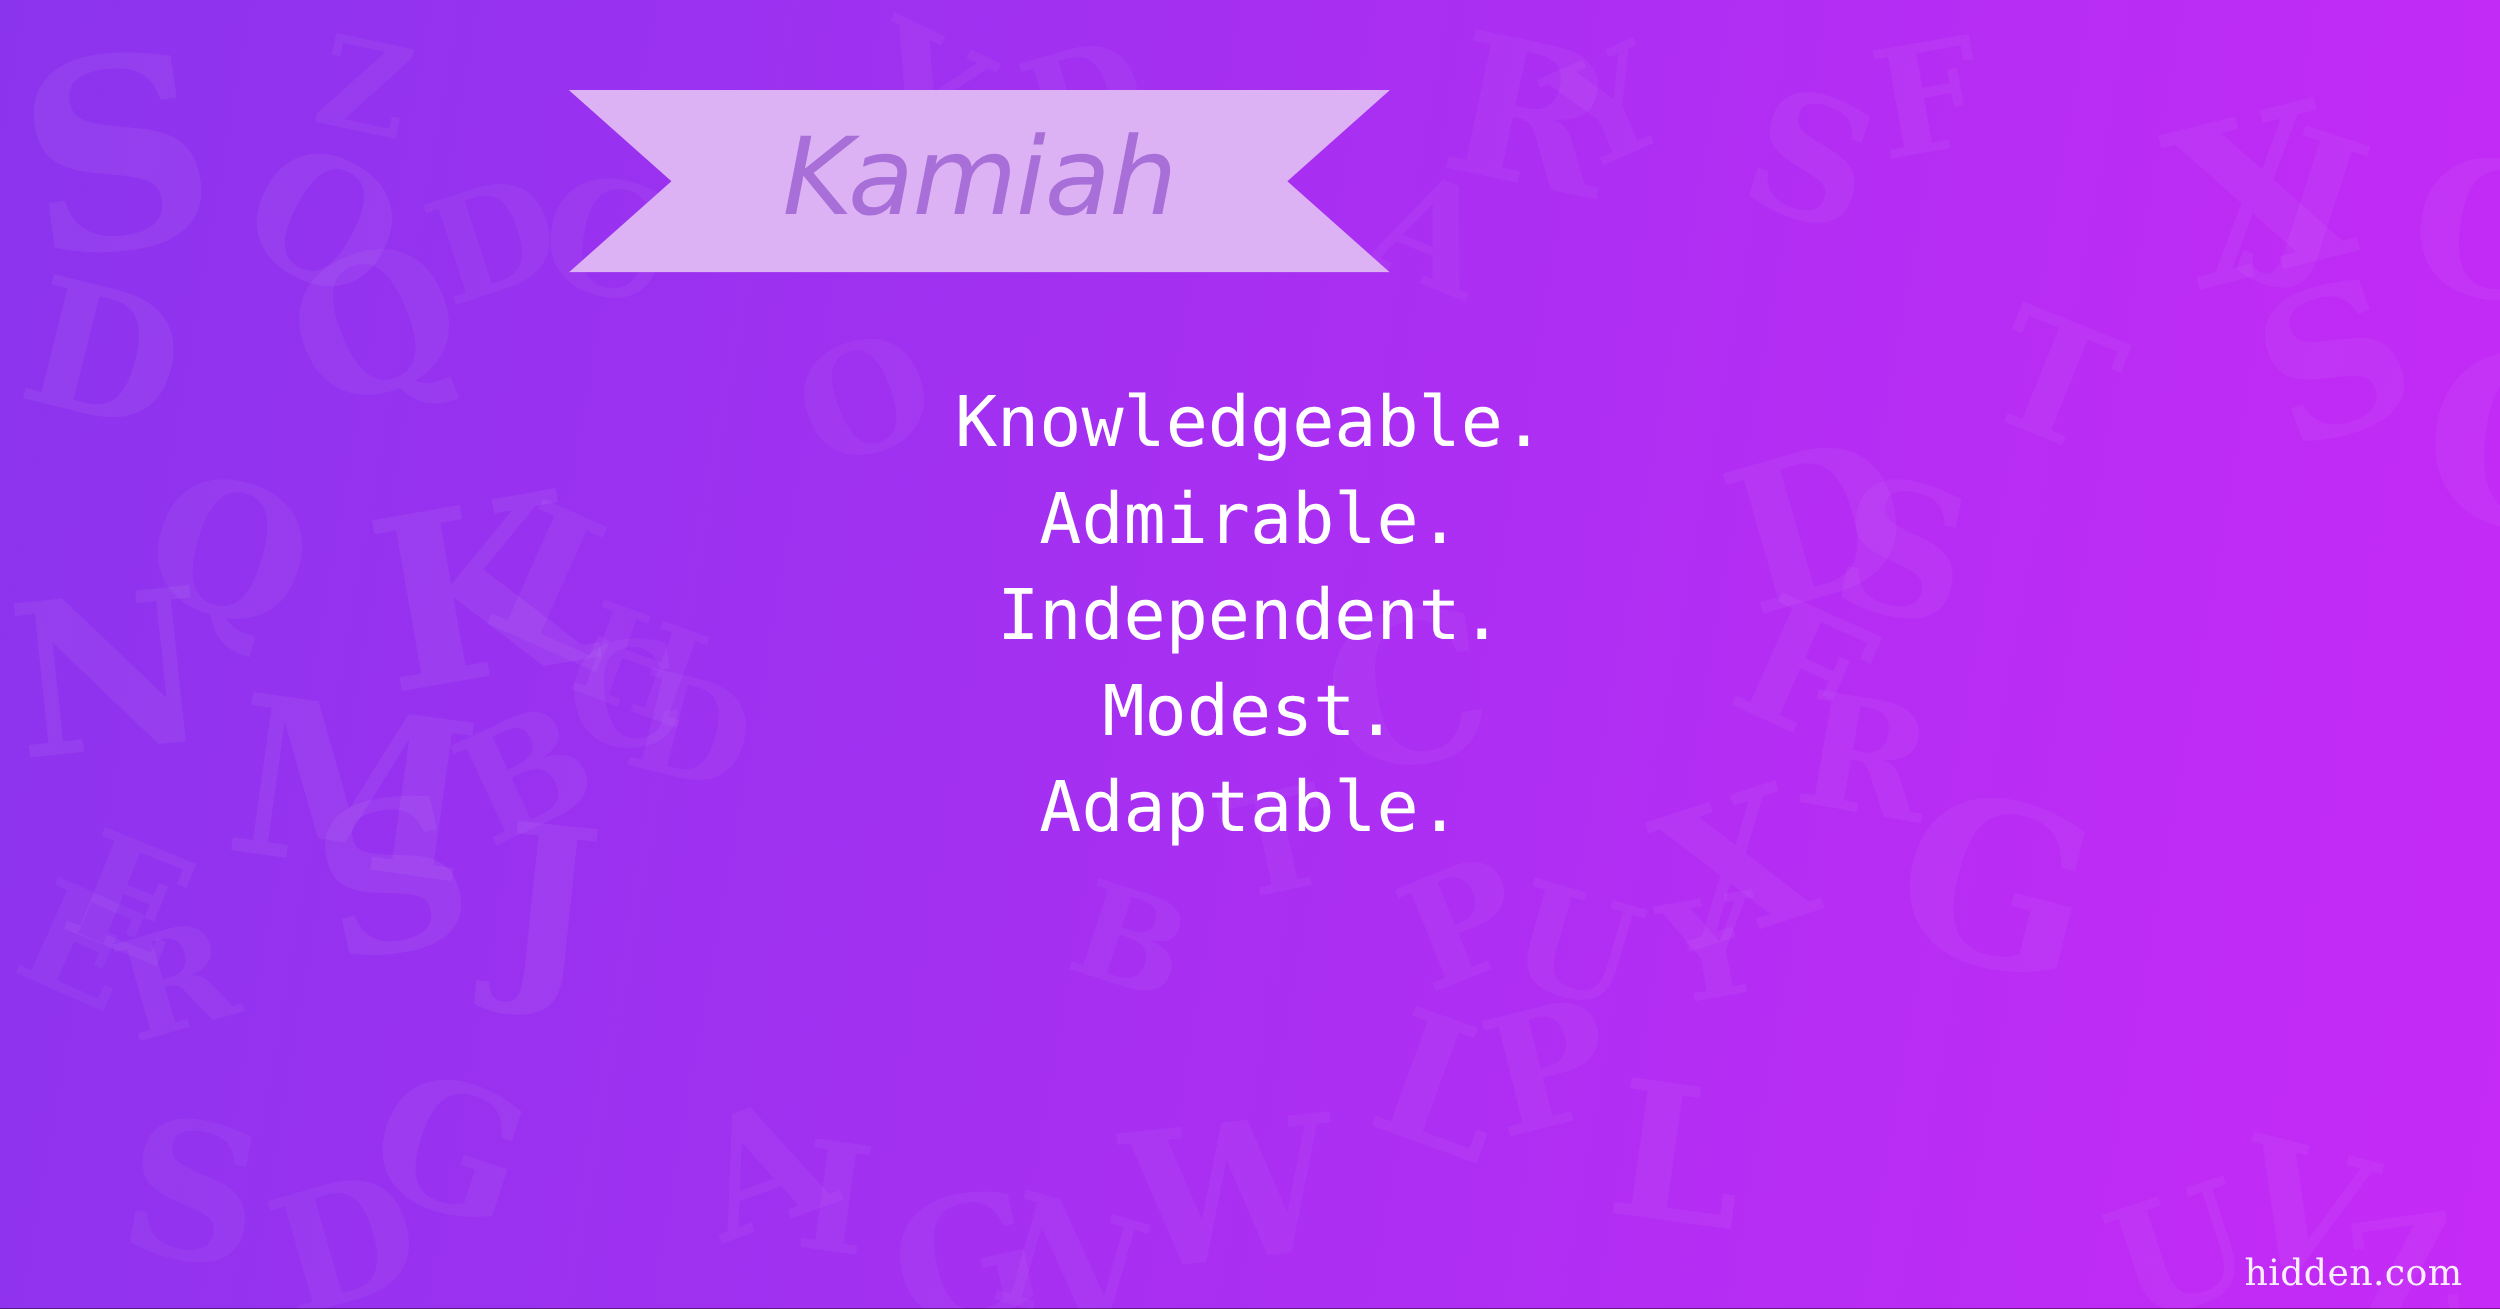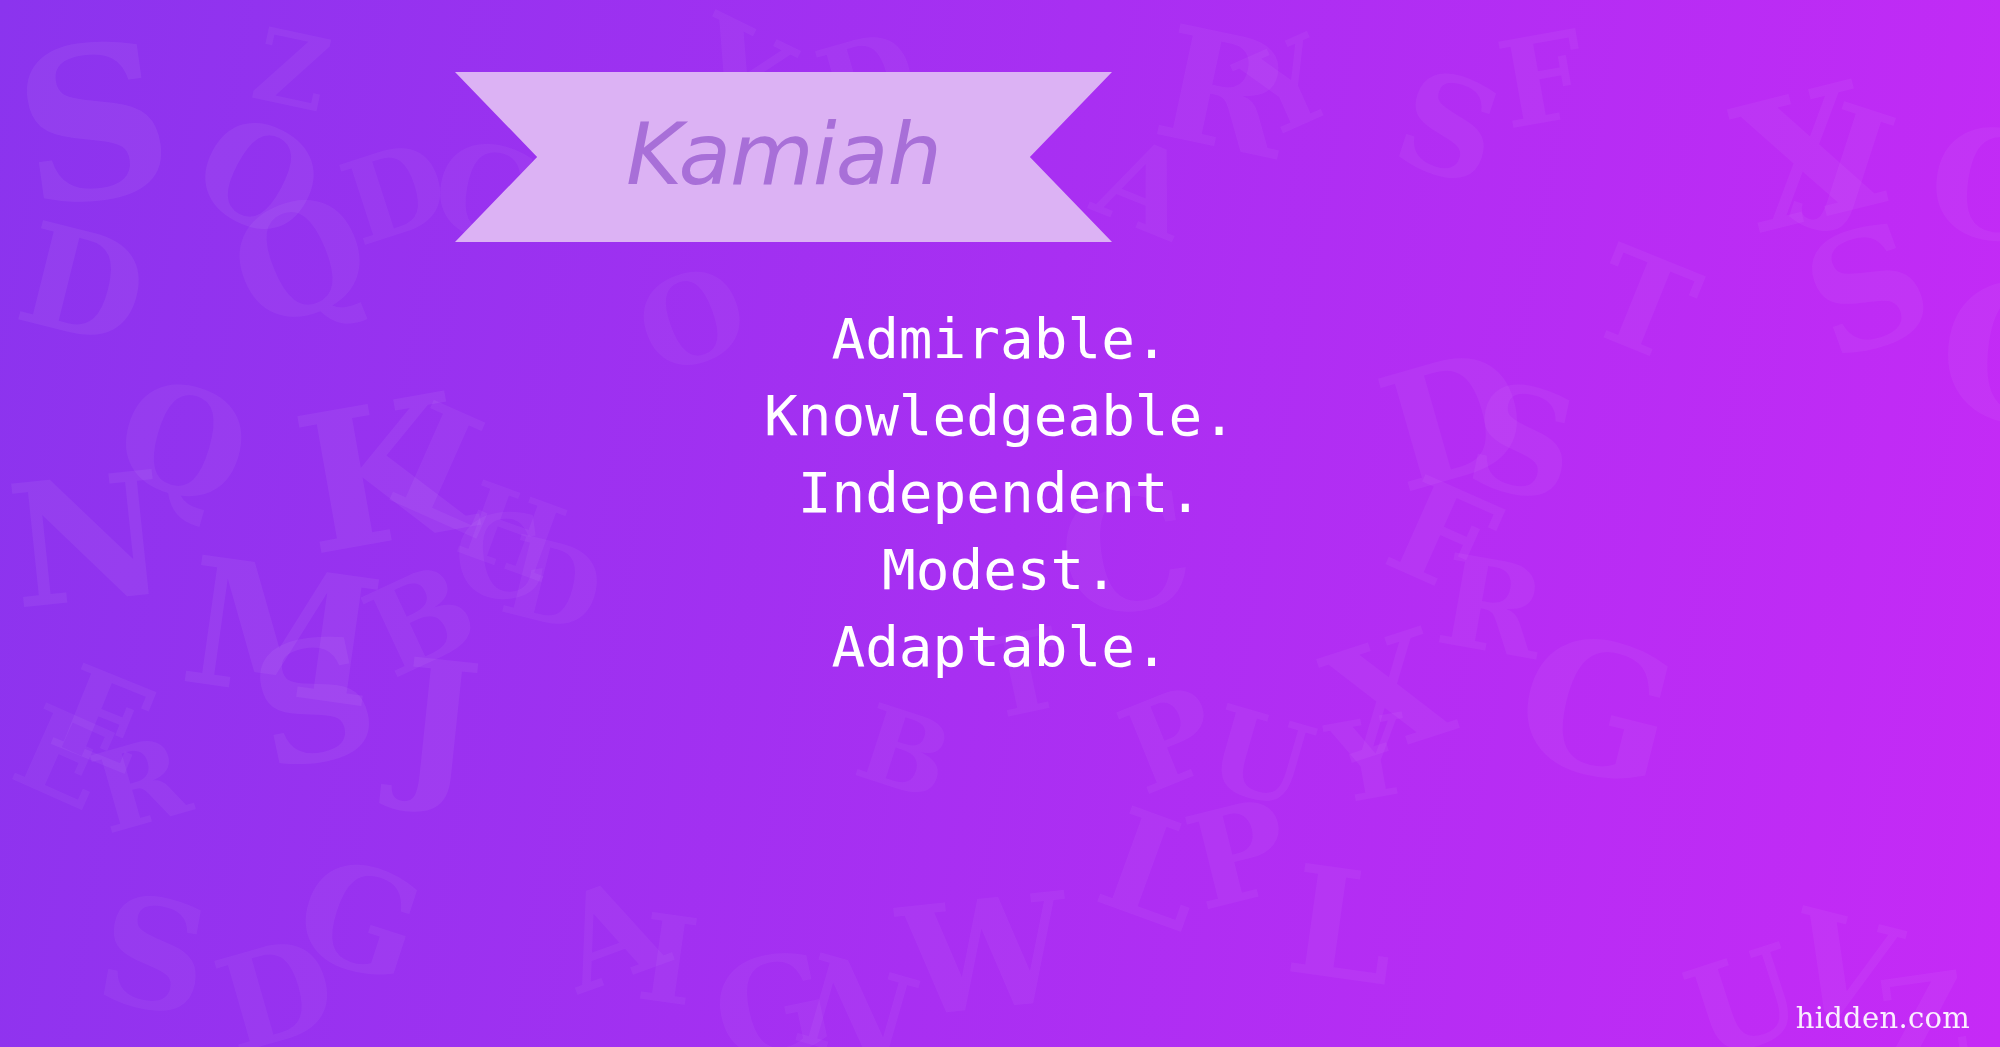--- a/index.html
+++ b/index.html
@@ -47,21 +47,21 @@
     letter-spacing: 0.6px;
     z-index: 5;
   }
 
   
   #ribbon-wrap {
     position: absolute;
     left: 455px;
     top: 72px;
     width: 657px;
-    height: 170px;
+    height: 146px;
     z-index: 4;
   }
   #ribbon-shape {
     position: absolute;
     inset: 0;
     background: #DCB2F4;
     -webkit-clip-path: polygon(0% 0%, 100% 0%, 100% 100%, 0% 100%, 12.5% 50%);
     clip-path: polygon(0% 0%, 100% 0%, 100% 100%, 0% 100%, 12.5% 50%);
   }
   
@@ -185,22 +185,22 @@
       <span style="left: 20px; top: 700px; font-size: 115px; opacity: 0.04; transform: rotate(24deg);">E</span>
     </div>
 
 
   <div id="ribbon-wrap">
     <div id="ribbon-shape" class="full" style="background: rgb(220, 178, 244);"></div>
     <div id="ribbon-name" style="color: rgb(168, 111, 216);">Kamiah</div>
   </div>
 
   <div id="traits">
+      <div class="trait-line">Knowledgeable.</div>
       <div class="trait-line">Admirable.</div>
-      <div class="trait-line">Knowledgeable.</div>
       <div class="trait-line">Independent.</div>
       <div class="trait-line">Modest.</div>
       <div class="trait-line">Adaptable.</div>
     </div>
 
   <div id="footer">hidden.com</div>
 
 </div>
 
 </body></html>

